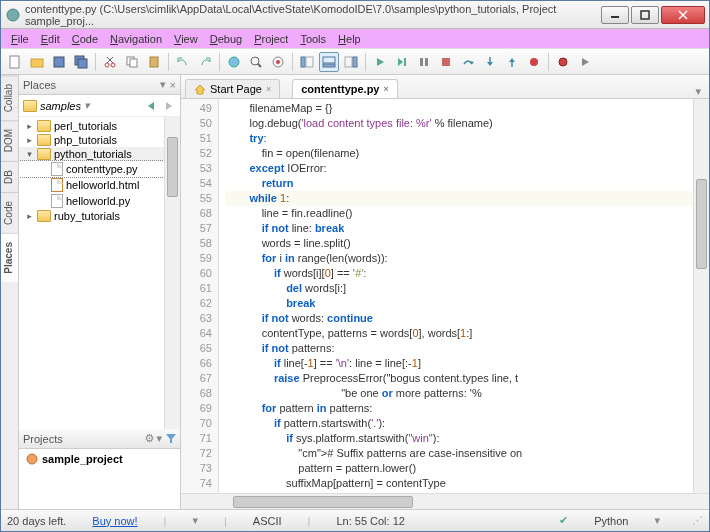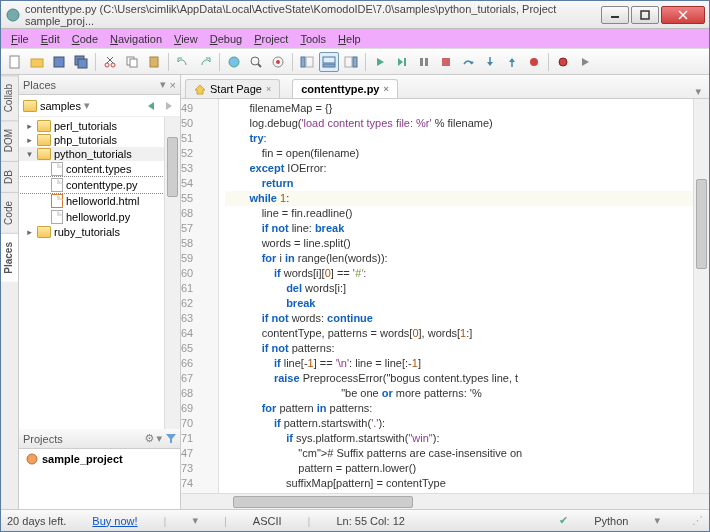--- a/index.html
+++ b/index.html
@@ -18,21 +18,21 @@
 .tb-btn.sel { border:1px solid #79a; background:#def; }
 .tb-sep { width:1px; height:18px; background:#ccc; margin:0 2px; }
 .main { display:flex; height:434px; }
 .sidetabs { width:18px; background:#eee; border-right:1px solid #ccc; display:flex; flex-direction:column; }
 .sidetab { writing-mode:vertical-rl; transform:rotate(180deg); padding:8px 2px; font-size:10px; color:#555; border-bottom:1px solid #ccc; text-align:center; }
 .sidetab.active { background:#fff; font-weight:bold; }
 .leftpanel { width:162px; background:#fff; border-right:1px solid #ccc; display:flex; flex-direction:column; }
 .panel-head { height:20px; background:linear-gradient(#fafafa,#e8e8e8); border-bottom:1px solid #ccc; display:flex; align-items:center; padding:0 4px; color:#555; }
 .panel-head .title { flex:1; }
 .crumb { height:22px; display:flex; align-items:center; padding:0 4px; border-bottom:1px solid #eee; gap:4px; }
-.crumb .folder { display:flex; align-items:center; gap:3px; }
+.crumb .folder { display:flex; align-items:center; gap:3px;font-style:italic; }
 .crumb .arrow { color:#888; }
 .nav-arrow { width:14px; height:14px; display:flex; align-items:center; justify-content:center; }
 .tree { flex:1; overflow:auto; padding:2px 0; position:relative; }
 .tree-item { display:flex; align-items:center; padding:1px 0 1px 6px; gap:3px; white-space:nowrap; }
 .tree-item .tw { width:9px; text-align:center; color:#666; font-size:9px; }
 .tree-item.l1 { padding-left:6px; }
 .tree-item.l2 { padding-left:20px; }
 .tree-item.sel { background:#f0f0f0; }
 .tree-item.hl { outline:1px dotted #888; }
 .fold-icon { width:14px; height:12px; background:linear-gradient(#ffe9a8,#f5c95a); border:1px solid #caa33a; border-radius:1px; }
@@ -40,21 +40,21 @@
 .file-icon::after { content:""; position:absolute; right:-1px; top:-1px; border:3px solid transparent; border-left-color:#ddd; border-bottom-color:#ddd; }
 .file-icon.html { border-color:#d08030; }
 .vscroll { width:16px; background:#f0f0f0; border-left:1px solid #ddd; position:relative; }
 .vscroll .thumb { position:absolute; left:2px; right:2px; background:#cdcdcd; border:1px solid #aaa; border-radius:2px; }
 .editor-area { flex:1; display:flex; flex-direction:column; background:#fff; }
 .tabbar { height:24px; background:linear-gradient(#fafafa,#eee); border-bottom:1px solid #ccc; display:flex; align-items:flex-end; padding:0 4px; }
 .ed-tab { padding:3px 8px; border:1px solid #ccc; border-bottom:none; background:#eee; margin-right:12px; border-radius:3px 3px 0 0; display:flex; align-items:center; gap:4px; }
 .ed-tab.active { background:#fff; font-weight:bold; }
 .ed-tab .x { color:#888; font-size:9px; }
 .editor-wrap { flex:1; display:flex; overflow:hidden; }
-.gutter { width:38px; background:#f7f7f7; border-right:1px solid #e0e0e0; text-align:left; padding:2px 6px 2px 0; color:#999; font-family:Consolas,monospace; font-size:11px; line-height:15px; }
+.gutter { width:38px; background:#f7f7f7; border-right:1px solid #e0e0e0; text-align:right; padding:2px 6px 2px 0; color:#999; font-family:Consolas,monospace; font-size:11px; line-height:15px; }
 .code { flex:1; padding:2px 0 2px 6px; font-family:Consolas,monospace; font-size:11px; line-height:15px; white-space:pre; overflow:hidden; color:#333; position:relative; }
 .code .line { height:15px; }
 .code .cursor-line { background:#fafaf0; }
 .kw { color:#1060c0; font-weight:bold; }
 .str { color:#8b3a8b; }
 .num { color:#b05000; }
 .cm { color:#6a9a3a; font-style:italic; }
 .statusbar { height:22px; background:linear-gradient(#fafafa,#e4e4e4); border-top:1px solid #ccc; display:flex; align-items:center; padding:0 6px; gap:26px; font-size:10px; color:#444; }
 .statusbar .sep { color:#bbb; }
 .statusbar .spacer { flex:1; }
@@ -296,25 +296,20 @@
           </div>
           <div class="tree-item l1">
             <span class="tw">▸</span>
             <span class="fold-icon"></span>
             <span>php_tutorials</span>
           </div>
           <div class="tree-item l1 sel">
             <span class="tw">▾</span>
             <span class="fold-icon"></span>
             <span>python_tutorials</span>
-          </div>
-          <div class="tree-item l2">
-            <span class="tw"></span>
-            <span class="file-icon"></span>
-            <span>content.types</span>
           </div>
           <div class="tree-item l2 hl">
             <span class="tw"></span>
             <span class="file-icon"></span>
             <span>contenttype.py</span>
           </div>
           <div class="tree-item l2">
             <span class="tw"></span>
             <span class="file-icon html"></span>
             <span>helloworld.html</span>
@@ -390,21 +385,21 @@
           <div>62</div>
           <div>63</div>
           <div>64</div>
           <div>65</div>
           <div>66</div>
           <div>67</div>
           <div>68</div>
           <div>69</div>
           <div>70</div>
           <div>71</div>
-          <div>47</div>
+          <div>72</div>
           <div>73</div>
           <div>74</div>
         </div>
       <div class="code" id="code"><div class="line">        filenameMap = {}</div><div class="line">        log.debug(<span class="str">'load content types file: %r'</span> % filename)</div><div class="line">        <span class="kw">try</span>:</div><div class="line">            fin = open(filename)</div><div class="line">        <span class="kw">except</span> IOError:</div><div class="line">            <span class="kw">return</span></div><div class="line cursor-line">        <span class="kw">while</span> <span class="num">1</span>:</div><div class="line">            line = fin.readline()</div><div class="line">            <span class="kw">if</span> <span class="kw">not</span> line: <span class="kw">break</span></div><div class="line">            words = line.split()</div><div class="line">            <span class="kw">for</span> i <span class="kw">in</span> range(len(words)):</div><div class="line">                <span class="kw">if</span> words[i][<span class="num">0</span>] == <span class="str">'<span class="cm">#'</span>:</span></div><div class="line">                    <span class="kw">del</span> words[i:]</div><div class="line">                    <span class="kw">break</span></div><div class="line">            <span class="kw">if</span> <span class="kw">not</span> words: <span class="kw">continue</span></div><div class="line">            contentType, patterns = words[<span class="num">0</span>], words[<span class="num">1</span>:]</div><div class="line">            <span class="kw">if</span> <span class="kw">not</span> patterns:</div><div class="line">                <span class="kw">if</span> line[-<span class="num">1</span>] == <span class="str">'\n'</span>: line = line[:-<span class="num">1</span>]</div><div class="line">                <span class="kw">raise</span> PreprocessError("bogus content.types line, t</div><div class="line">                                      "be one <span class="kw">or</span> more patterns: '%</div><div class="line">            <span class="kw">for</span> pattern <span class="kw">in</span> patterns:</div><div class="line">                <span class="kw">if</span> pattern.startswith(<span class="str">'.'</span>):</div><div class="line">                    <span class="kw">if</span> sys.platform.startswith(<span class="str">"win"</span>):</div><div class="line">                        <span class="&lt;span">"cm"</span>&gt;# Suffix patterns are case-insensitive on </div><div class="line">                        pattern = pattern.lower()</div><div class="line">                    suffixMap[pattern] = contentType</div></div>
       <div class="vscroll">
           <div class="thumb" style="top:80px;height:90px"></div>
         </div>
     </div>
     <div class="hscroll">
       <div style="width:50px"></div>

